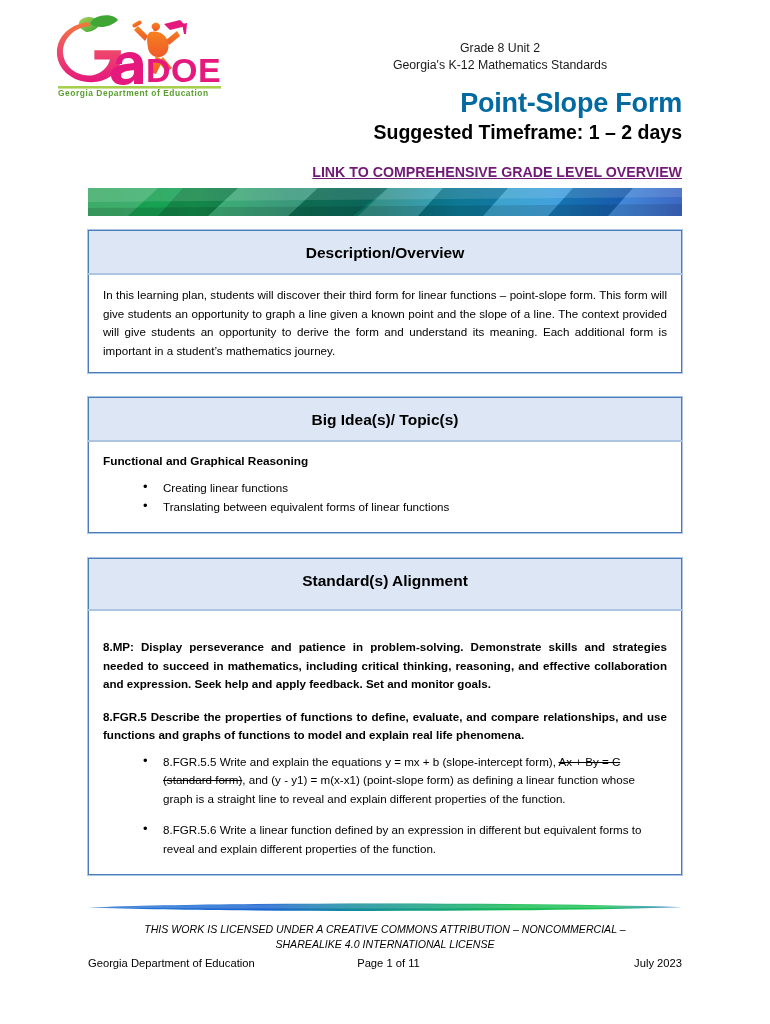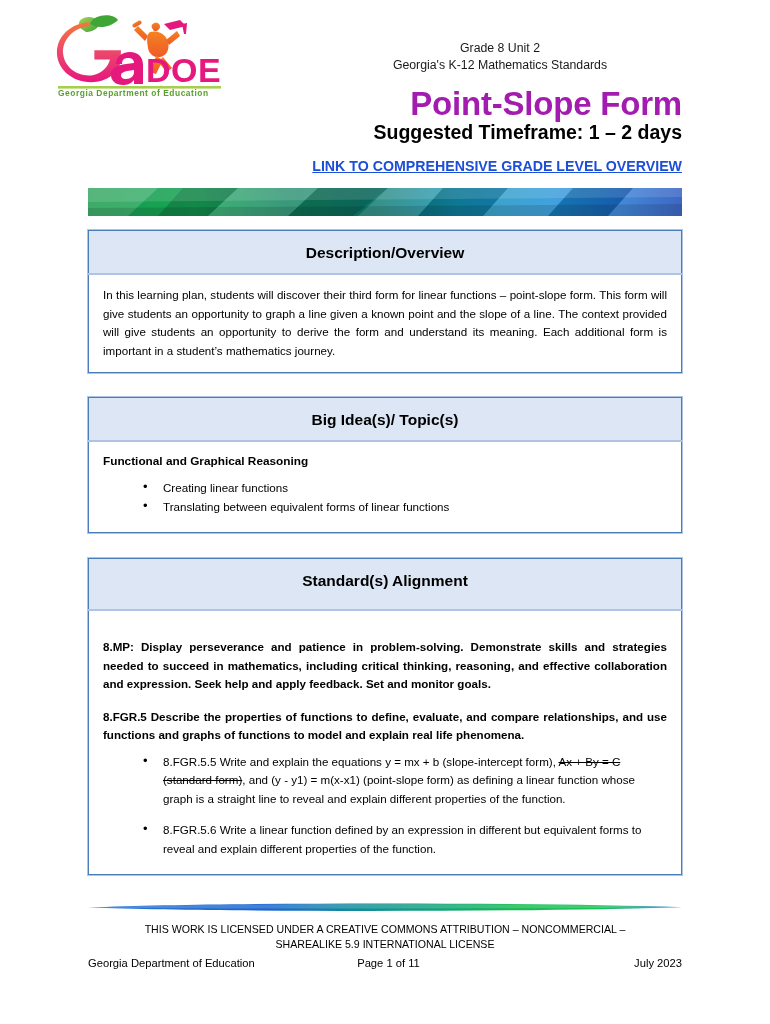--- a/index.html
+++ b/index.html
@@ -53,42 +53,42 @@
   }
 
   .title-block {
     position: absolute;
     right: 88px;
     top: 88px;
     width: 520px;
     text-align: right;
   }
   .doc-title {
-    font-size: 33px;
+    font-size: 27px;
     font-weight: bold;
     line-height: 31px;
     letter-spacing: -0.2px;
-    color: #a21caf;
+    color: #0369a1;
   }
   .doc-subtitle {
     font-size: 19.5px;
     font-weight: bold;
     line-height: 24px;
     color: #000;
     margin-top: 1px;
   }
   .doc-link {
     display: inline-block;
     font-size: 14.2px;
     font-weight: bold;
     line-height: 19px;
-    color: #1d4ed8;
+    color: #701a75;
     text-decoration: underline;
     text-underline-offset: 1px;
-    margin-top: 13px;
+    margin-top: 19px;
     cursor: pointer;
   }
 
   
   .gradient-bar {
     position: absolute;
     left: 88px;
     top: 188px;
     width: 594px;
     height: 28px;
@@ -177,20 +177,21 @@
     margin: 0 auto;
     width: 594px;
     height: 18px;
   }
   .footer-rule svg { display: block; }
 
   .license {
     margin-top: 6px;
     text-align: center;
     font-size: 10.6px;
+    font-style: italic;
     line-height: 14.5px;
     color: #000;
   }
   .footer-row {
     position: relative;
     margin-top: 4px;
     height: 16px;
     padding: 0 88px;
   }
   .footer-left {
@@ -395,21 +396,21 @@
             <stop offset="100%" stop-color="#3f86dd"></stop>
           </linearGradient>
         </defs>
         <path d="M0 9.6 C140 4.2, 430 4.2, 594 9.2 C430 14.2, 140 14.2, 0 9.6 Z" fill="url(#footGrad)"></path>
         <path d="M0 9.4 C140 5.0, 430 5.0, 594 9.2 C430 11.0, 140 11.0, 0 9.4 Z" fill="#ffffff" opacity="0.18"></path>
       </svg>
     </div>
 
     <div class="license">
       <div>THIS WORK IS LICENSED UNDER A CREATIVE COMMONS ATTRIBUTION – NONCOMMERCIAL –</div>
-      <div>SHAREALIKE 5.9 INTERNATIONAL LICENSE</div>
+      <div>SHAREALIKE 4.0 INTERNATIONAL LICENSE</div>
     </div>
 
     <div class="footer-row">
       <span class="footer-left">Georgia Department of Education</span>
       <span class="footer-center">Page 1 of 11</span>
       <span class="footer-right">July 2023</span>
     </div>
   </div>
 
 </div>

